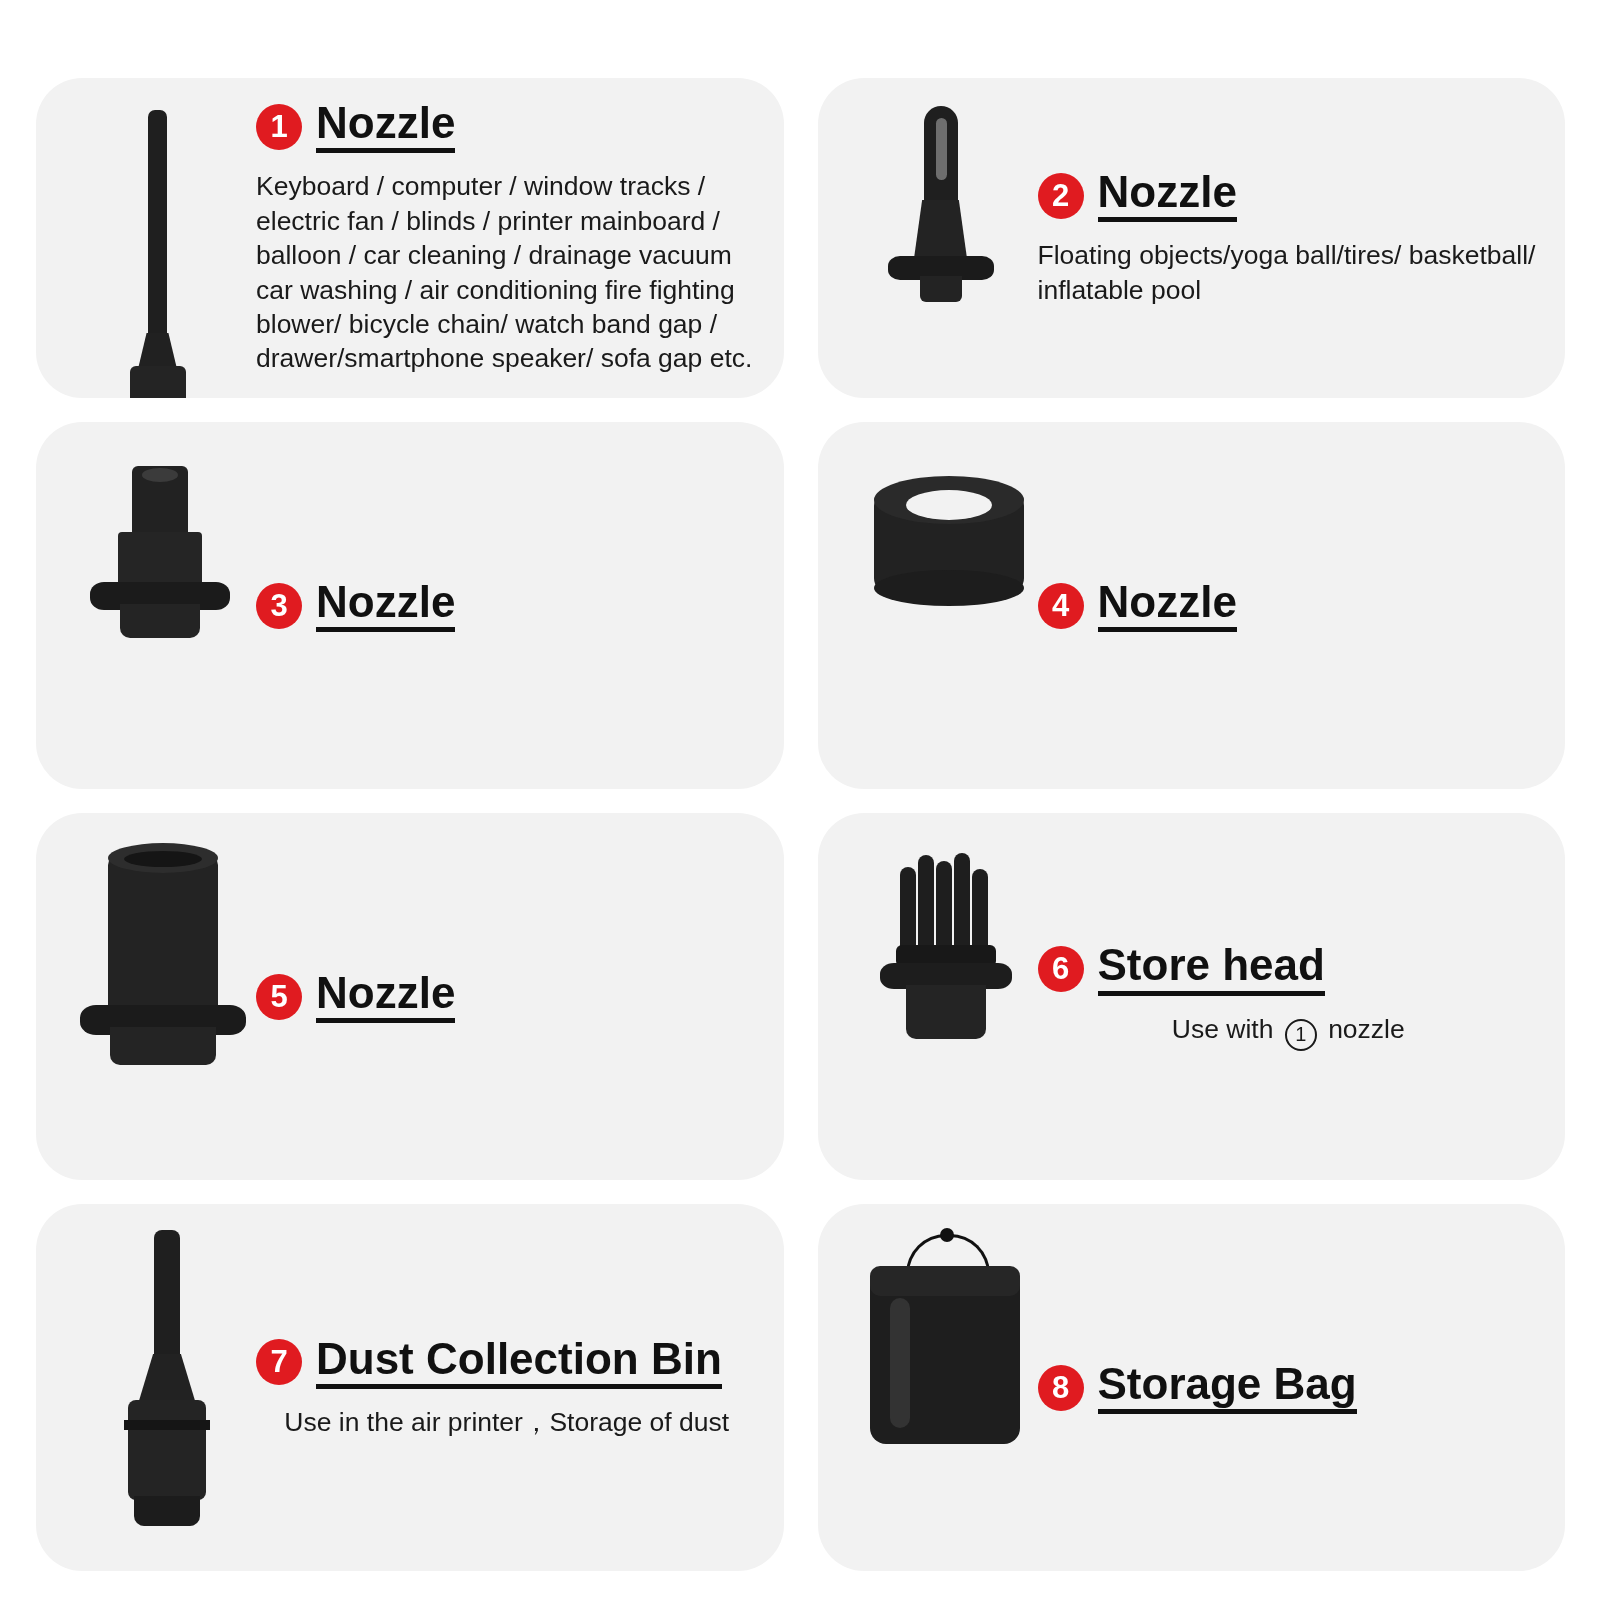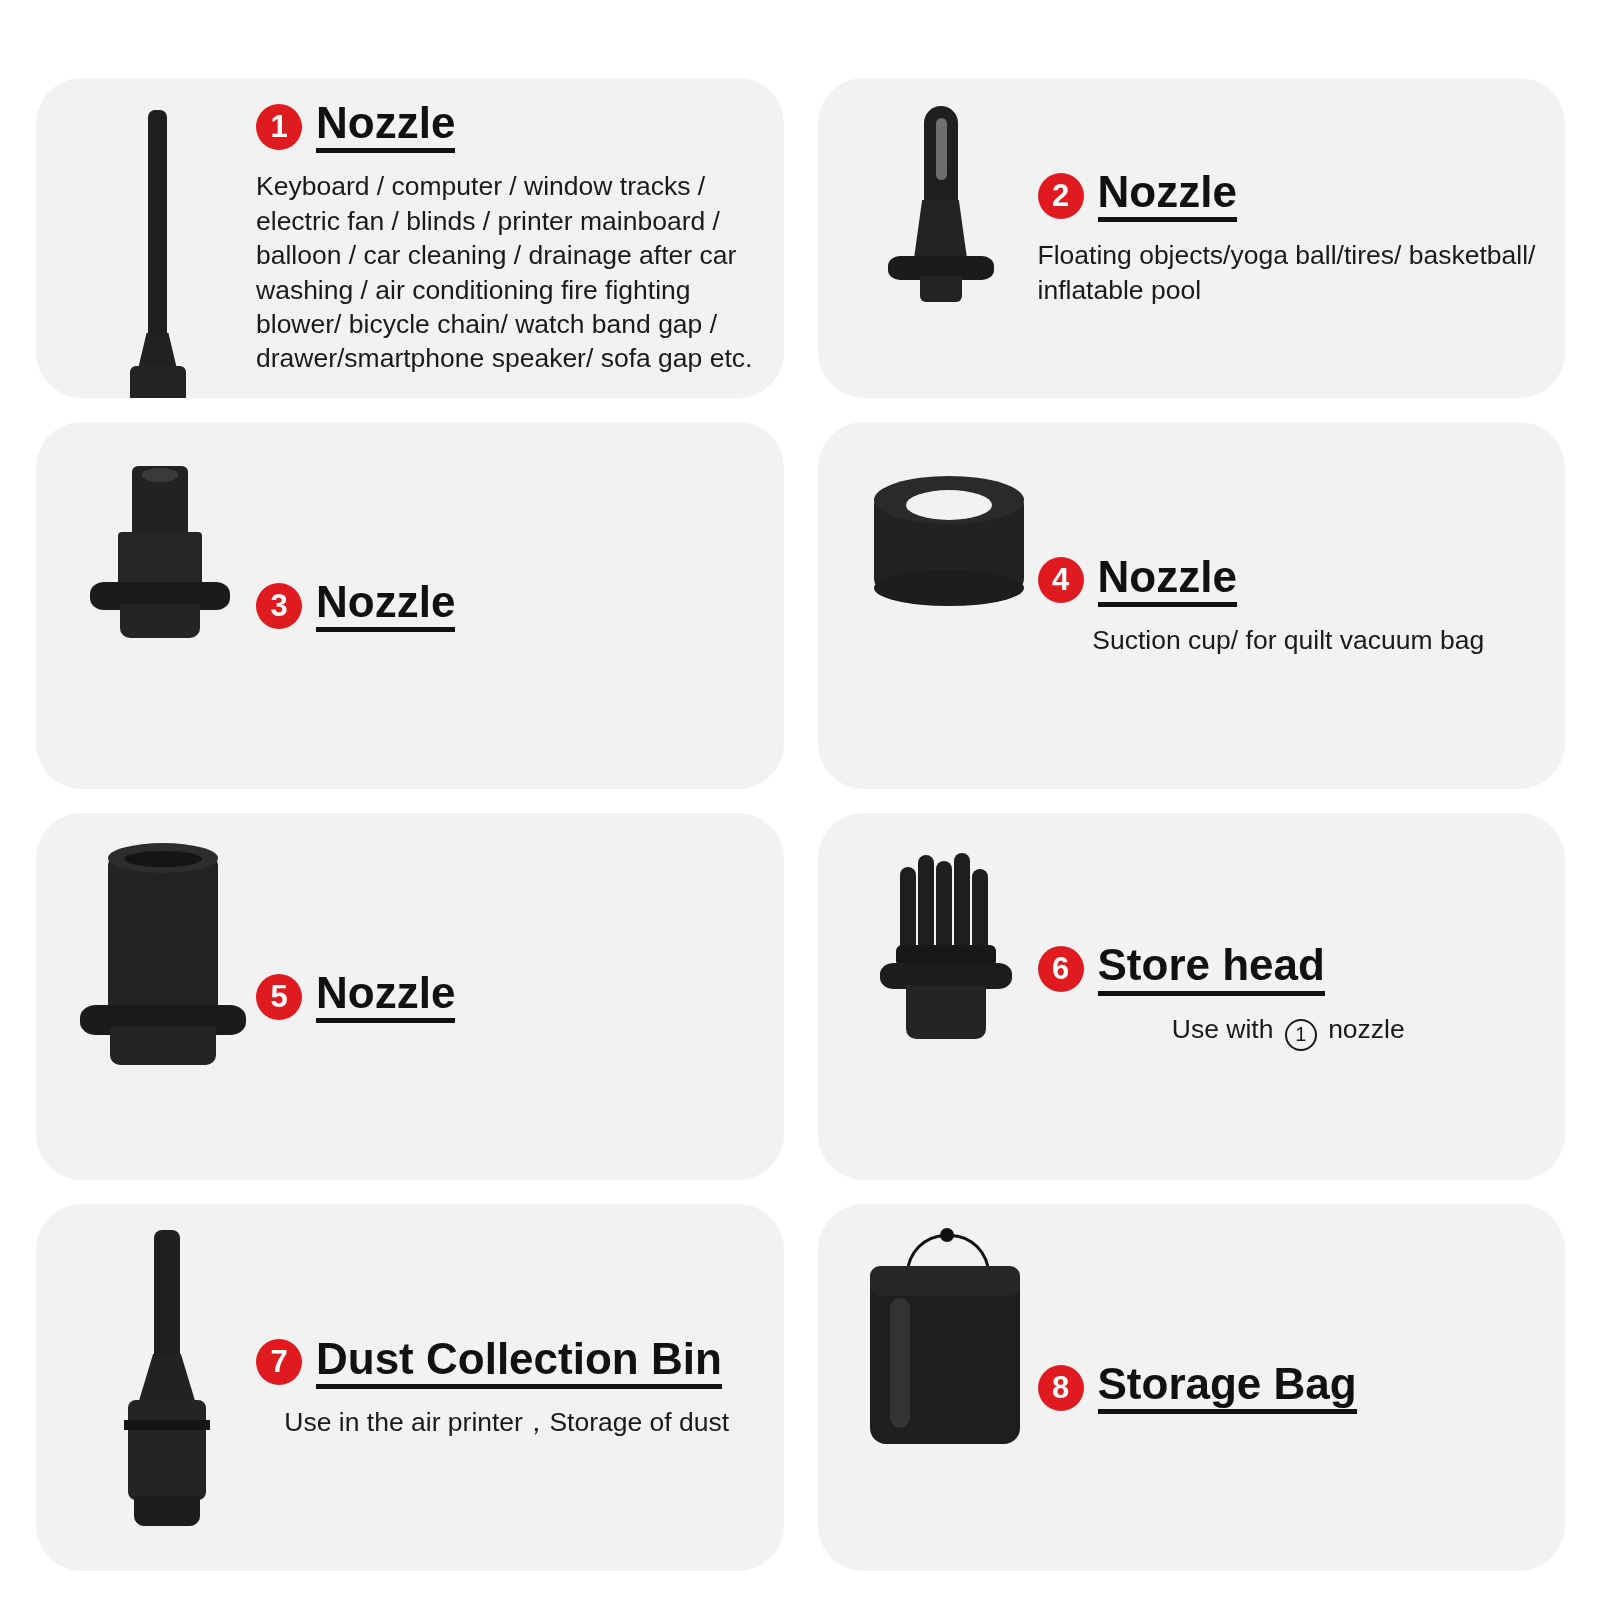--- a/index.html
+++ b/index.html
@@ -173,21 +173,21 @@
           <div class="blk n1-cone"></div>
           <div class="blk n1-base"></div>
 
         </div>
       </div>
       <div class="txt">
         <div class="titlerow">
           <div class="badge">1</div>
           <div class="title">Nozzle</div>
         </div>
-        <div class="desc">Keyboard / computer / window tracks / electric fan / blinds / printer mainboard / balloon / car cleaning / drainage after car washing / air conditioning fire fighting blower/ bicycle chain/ watch band gap / drawer/smartphone speaker/ sofa gap etc.</div>
+        <div class="desc">Keyboard / computer / window tracks / electric fan / blinds / printer mainboard / balloon / car cleaning / drainage vacuum car washing / air conditioning fire fighting blower/ bicycle chain/ watch band gap / drawer/smartphone speaker/ sofa gap etc.</div>
       </div>
     </div>
 
     <div class="card">
       <div class="art">
         <div class="shape">
           <div class="blk n2-tip"></div>
           <div class="blk n2-slot"></div>
           <div class="blk n2-body"></div>
           <div class="blk n2-flange"></div>
@@ -228,21 +228,20 @@
           <div class="blk n4-bot"></div>
           <div class="blk2 n4-top"></div>
           <div class="n4-hole" style="position:absolute;"></div>
         </div>
       </div>
       <div class="txt">
         <div class="titlerow">
           <div class="badge">4</div>
           <div class="title">Nozzle</div>
         </div>
-        <div class="desc center">Suction cup/ for quilt vacuum bag</div>
       </div>
     </div>
 
     <div class="card">
       <div class="art">
         <div class="shape">
           <div class="blk n5-tube"></div>
           <div class="blk2 n5-top"></div>
           <div class="blk n5-hole"></div>
           <div class="blk n5-flange"></div>

